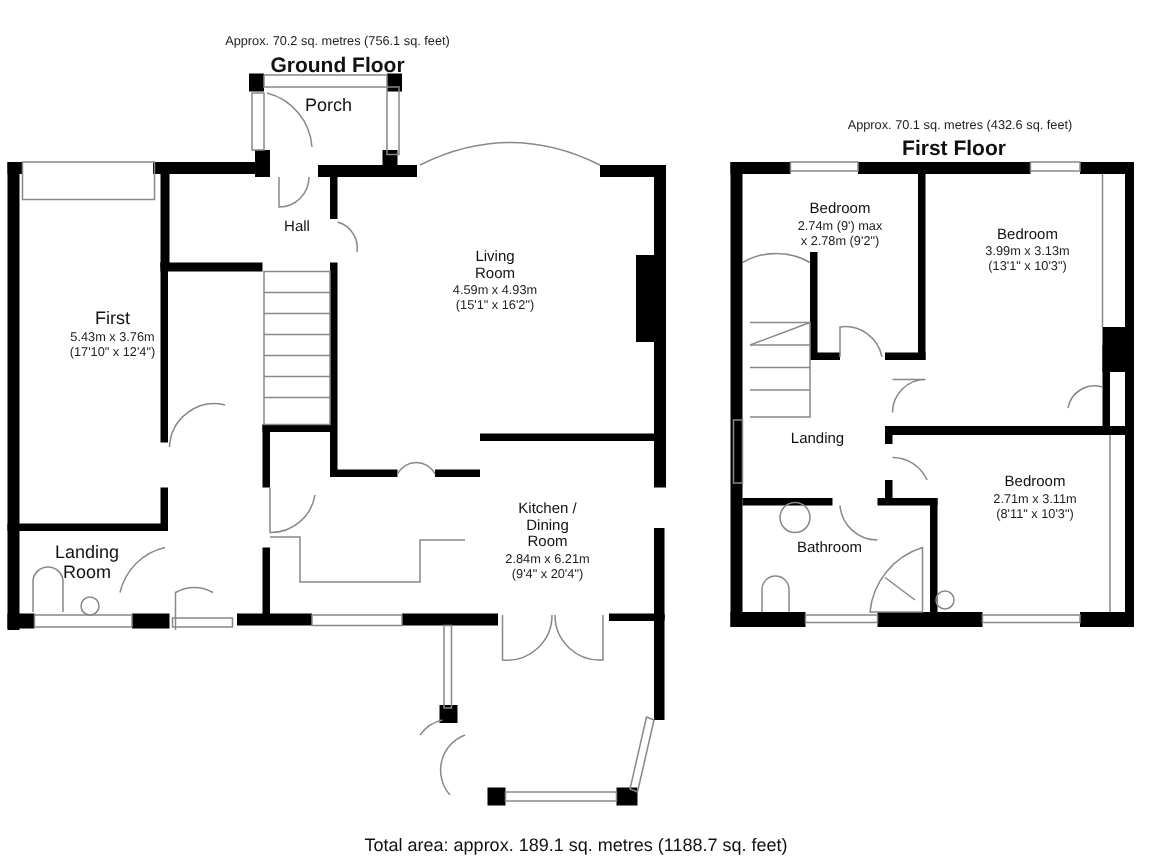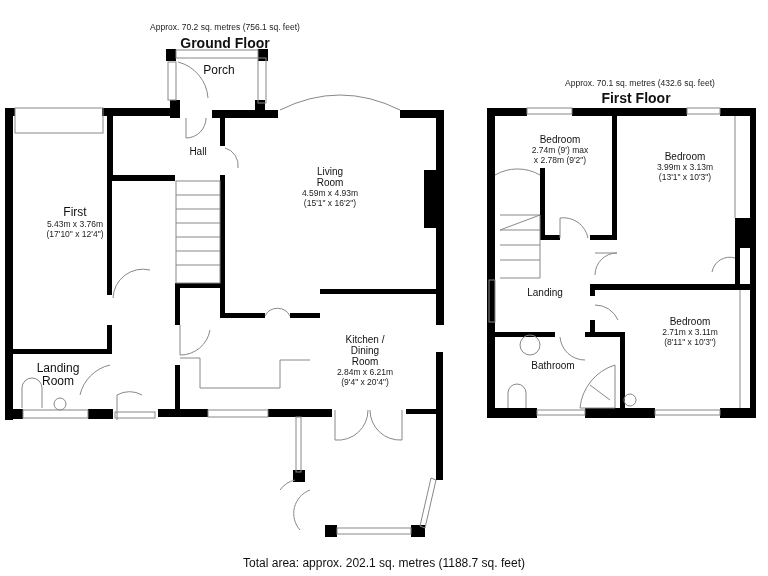--- a/index.html
+++ b/index.html
@@ -211,13 +211,13 @@
 </div>
 <div class="room" style="left:645px;width:90px;top:316px;">
   <span class="name">Bedroom</span>
   <span class="dim">2.71m x 3.11m</span>
   <span class="dim">(8'11" x 10'3")</span>
 </div>
 <div class="room" style="left:518px;width:70px;top:360px;">
   <span class="name">Bathroom</span>
 </div>
 
-<div class="total">Total area: approx. 202.1 sq. metres (1188.7 sq. feet)</div>
+<div class="total">Total area: approx. 189.1 sq. metres (1188.7 sq. feet)</div>
 
 </body></html>

